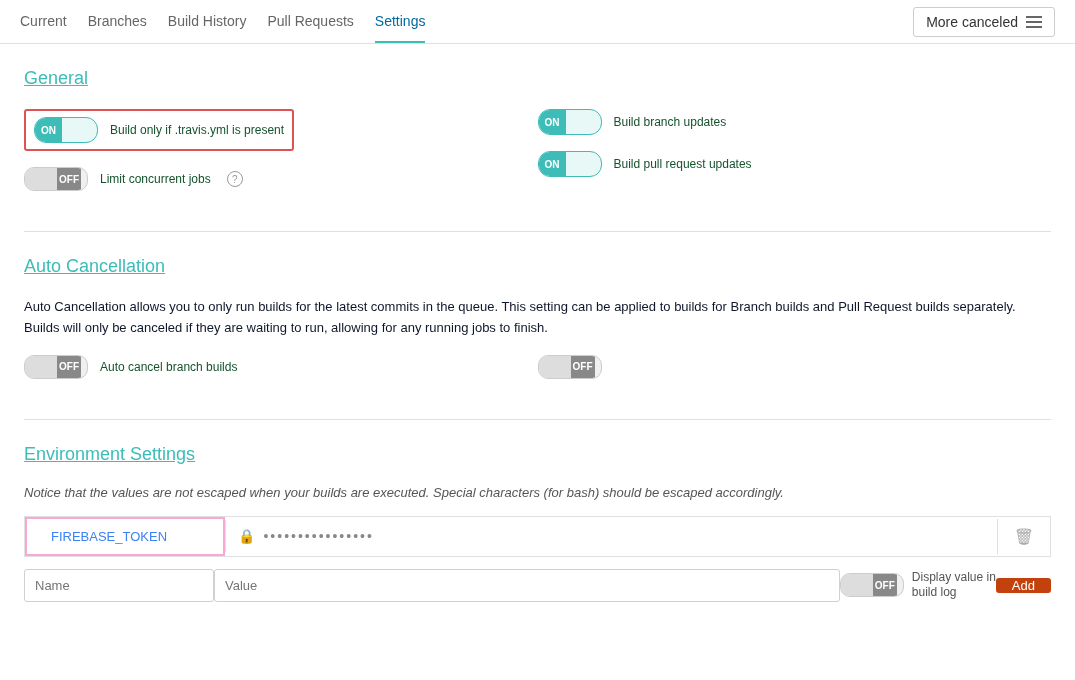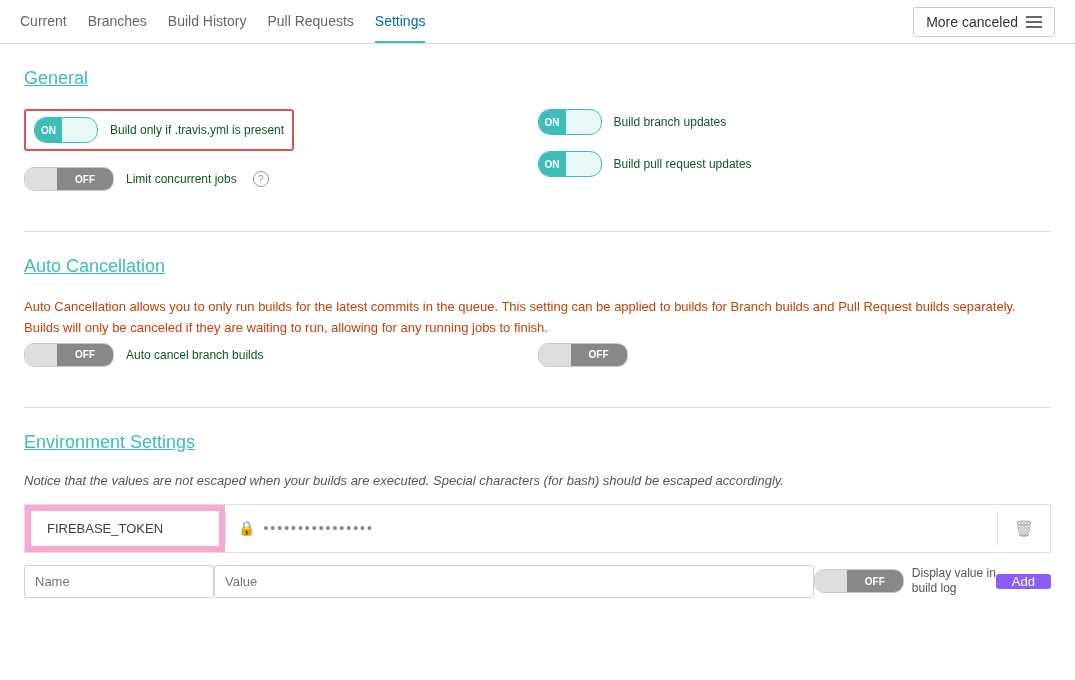--- a/index.html
+++ b/index.html
@@ -165,47 +165,47 @@
     
     .divider {
       border: none;
       border-top: 1px solid #e0e0e0;
       margin: 24px 0;
     }
 
     
     .section-description {
       font-size: 13px;
-      color: #c2410c;
+      color: #0f172a;
       line-height: 1.6;
-      margin-bottom: 4px;
+      margin-bottom: 16px;
     }
 
     
     .env-description {
       font-size: 13px;
       color: #555;
       margin-bottom: 16px;
       font-style: italic;
     }
 
     .env-var-row {
       display: flex;
       align-items: center;
       gap: 0;
       margin-bottom: 8px;
       border: 1px solid #e0e0e0;
     }
 
     .env-name-cell {
-      border: 6px solid #f9a8d4;
-      padding: 10px 16px;
+      border: 2px solid #f9a8d4;
+      padding: 10px 24px;
       font-size: 13px;
       font-weight: 500;
-      color: #404040;
+      color: #3b82f6;
       min-width: 200px;
       background: #fff;
     }
 
     .env-value-cell {
       flex: 1;
       display: flex;
       align-items: center;
       padding: 8px 12px;
       gap: 8px;
@@ -257,21 +257,21 @@
     .display-toggle {
       display: flex;
       align-items: center;
       gap: 8px;
       white-space: nowrap;
       font-size: 12px;
       color: #555;
     }
 
     .add-btn {
-      background: #8b5cf6;
+      background: #c2410c;
       color: #fff;
       border: none;
       border-radius: 3px;
       padding: 0 16px;
       font-size: 13px;
       cursor: pointer;
       white-space: nowrap;
     }
 
     
@@ -287,21 +287,21 @@
       background: #f0f0f0;
     }
     .toggle-small .t-on {
       display: flex; align-items: center; justify-content: center;
       width: 32px; height: 100%;
       font-size: 10px; font-weight: bold; color: #ccc;
       background: #ddd;
     }
     .toggle-small .t-off {
       display: flex; align-items: center; justify-content: center;
-      width: 56px; height: 100%;
+      width: 24px; height: 100%;
       font-size: 10px; font-weight: bold; color: #fff;
       background: #888;
     }
   </style>
 </head>
 <body>
 
 <nav class="top-nav">
   <div class="nav-tabs">
     <a class="nav-tab">Current</a>

